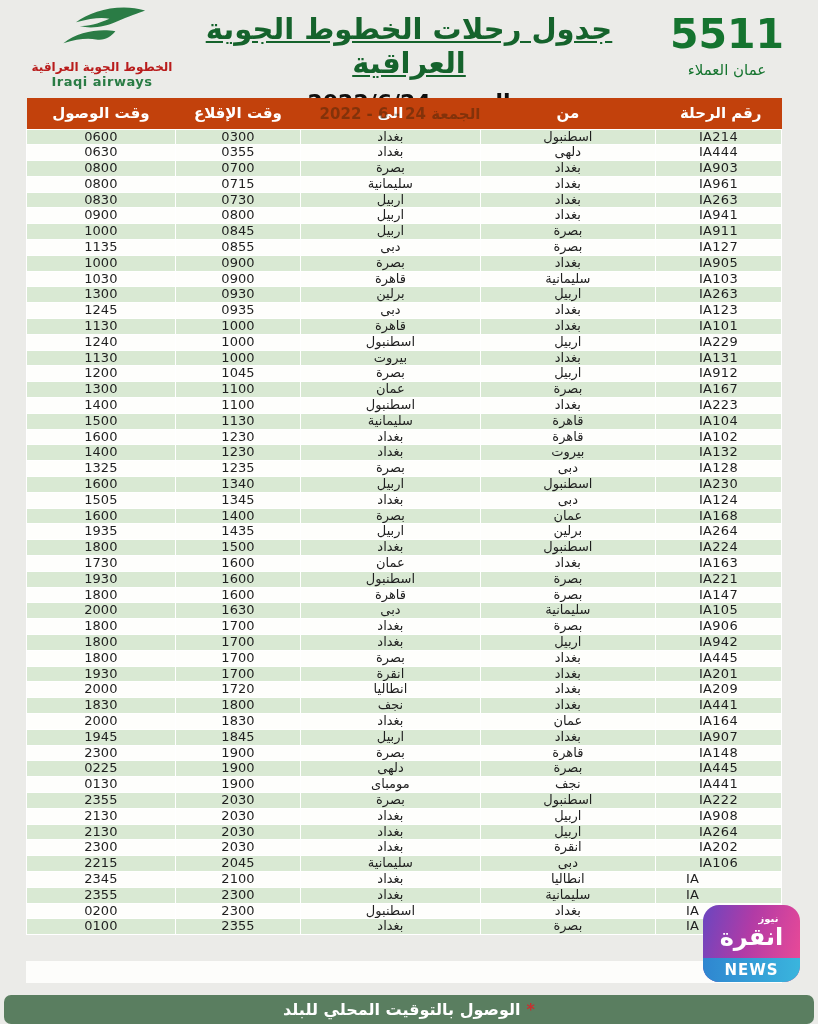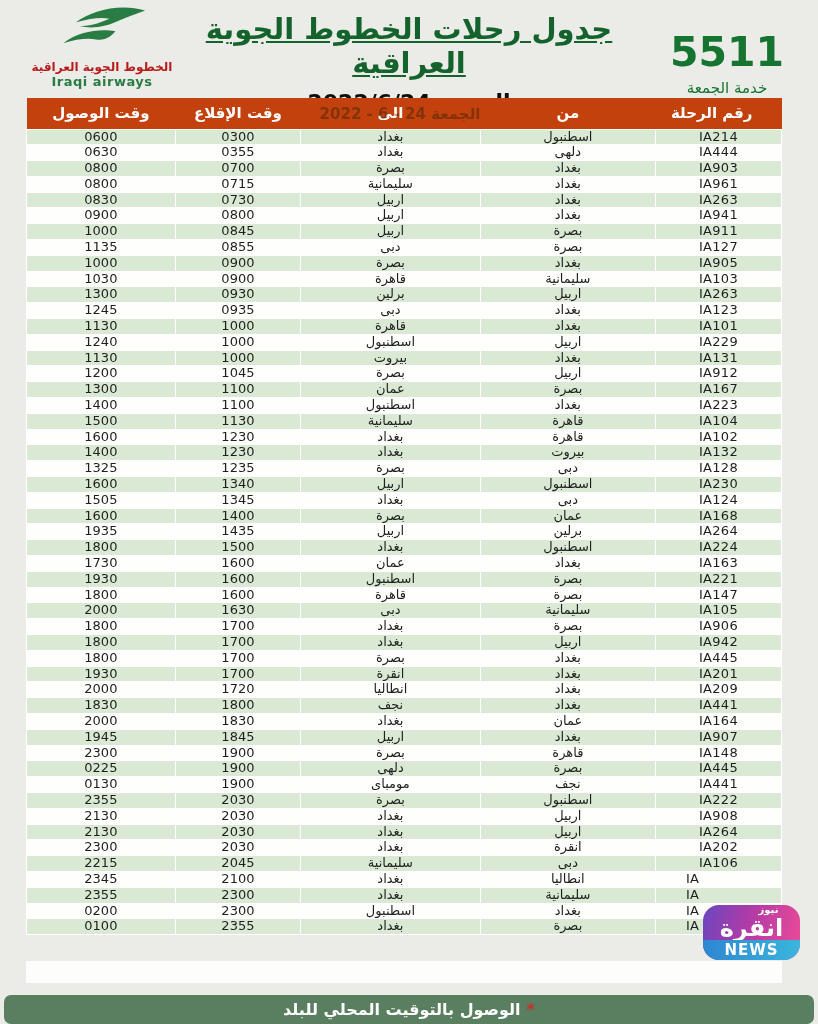--- a/index.html
+++ b/index.html
@@ -10,30 +10,30 @@
   
   .logo-block { position:absolute; left:28px; top:6px; width:148px; text-align:center; }
   .logo-bird { width:96px; height:52px; margin:0 auto; display:block; }
   .logo-ar { color:#b91c1c; font-size:12px; font-weight:bold; margin-top:2px; }
   .logo-en { color:#2a7c45; font-size:13px; font-weight:bold; letter-spacing:0.5px; }
 
   .title-block { position:absolute; left:185px; right:185px; top:12px; text-align:center; direction:rtl; }
   .main-title { color:#15632c; font-size:29px; font-weight:bold;text-decoration:underline; }
   .date-line { color:#0d0d0d; font-size:22px; font-weight:bold; margin-top:10px; }
 
-  .phone-block { position:absolute; right:16px; top:32px; width:150px; text-align:center; }
+  .phone-block { position:absolute; right:16px; top:14px; width:150px; text-align:center; }
   .phone-number { color:#15742f; font-size:41px; font-weight:bold; line-height:1; }
   .phone-label { color:#15742f; font-size:15px; margin-top:6px; direction:rtl; }
 
   
   .flight-table { position:absolute; top:98px; left:26px; width:756px;
     border-collapse:collapse; direction:rtl; table-layout:fixed; }
   .flight-table thead th { background:#c2410c; color:#fff; height:31px;
     font-size:15px; font-weight:bold; text-align:center; }
-  .flight-table thead th.th-flight { text-align:right; padding-left:0; padding-right:29px; }
+  .flight-table thead th.th-flight { text-align:right; padding-left:0; padding-right:20px; }
   .flight-table td { height:14.8px; line-height:14.8px; font-size:13px; color:#1f1f1f;
     text-align:center; border:1.5px solid #fff; padding:0; white-space:nowrap; overflow:hidden; }
   .flight-table tr.green td { background:#d9e9d3; }
   .flight-table tr.white td { background:#fefefc; }
   .flight-table td:first-child { letter-spacing:0.3px;margin-top:48px; }
   .flight-table td.trunc { text-align:left; padding-left:30px; }
 
   .header-watermark { position:absolute; top:100px; left:235px; width:330px; height:28px;
     line-height:28px; text-align:center; color:rgba(8,24,8,0.34); font-size:15px;
     font-weight:bold; direction:rtl; z-index:5; pointer-events:none; }
@@ -42,21 +42,21 @@
     background:#fdfdfb; }
 
   
   .footer-bar { position:absolute; left:4px; right:4px; top:995px; height:29px;
     background:#5a7e60; border-radius:7px; display:flex; align-items:center;
     justify-content:center; direction:rtl; z-index:8; }
   .footer-star { color:#c92f2f; font-weight:bold; font-size:16px; margin-left:6px; }
   .footer-text { color:#ffffff; font-weight:bold; font-size:16px; }
 
   
-  .news-logo { position:absolute; left:703px; top:905px; width:97px; height:55px;
+  .news-logo { position:absolute; left:703px; top:905px; width:97px; height:77px;
     border-radius:16px; overflow:hidden; z-index:10;
     background:linear-gradient(105deg,#6a46c0 0%,#b13ba6 45%,#ee4b96 100%);
     display:flex; flex-direction:column; }
   .news-top { flex:1; display:flex; flex-direction:column; align-items:center;
     justify-content:center; color:#fff; }
   .news-sub { font-size:10px; font-weight:bold; line-height:1; margin-bottom:1px;
     margin-left:34px; direction:rtl; }
   .news-word { font-size:24px; font-weight:bold; line-height:1; direction:rtl; }
   .news-band { height:24px; background:linear-gradient(90deg,#2f86d0,#3ab5dd);
     color:#fff; font-weight:bold; font-size:15px; letter-spacing:1px;
@@ -76,21 +76,21 @@
     <div class="logo-en">Iraqi airways</div>
   </div>
 
   <div class="title-block">
     <div class="main-title">جدول رحلات الخطوط الجوية العراقية</div>
     <div class="date-line">الجمعة 2022/6/24</div>
   </div>
 
   <div class="phone-block">
     <div class="phone-number">5511</div>
-    <div class="phone-label">خدمة الجمعة</div>
+    <div class="phone-label">عمان العملاء</div>
   </div>
 
   <table class="flight-table">
     <colgroup>
       <col style="width:16.7%">
       <col style="width:23.2%">
       <col style="width:23.8%">
       <col style="width:16.6%">
       <col style="width:19.7%">
     </colgroup>

